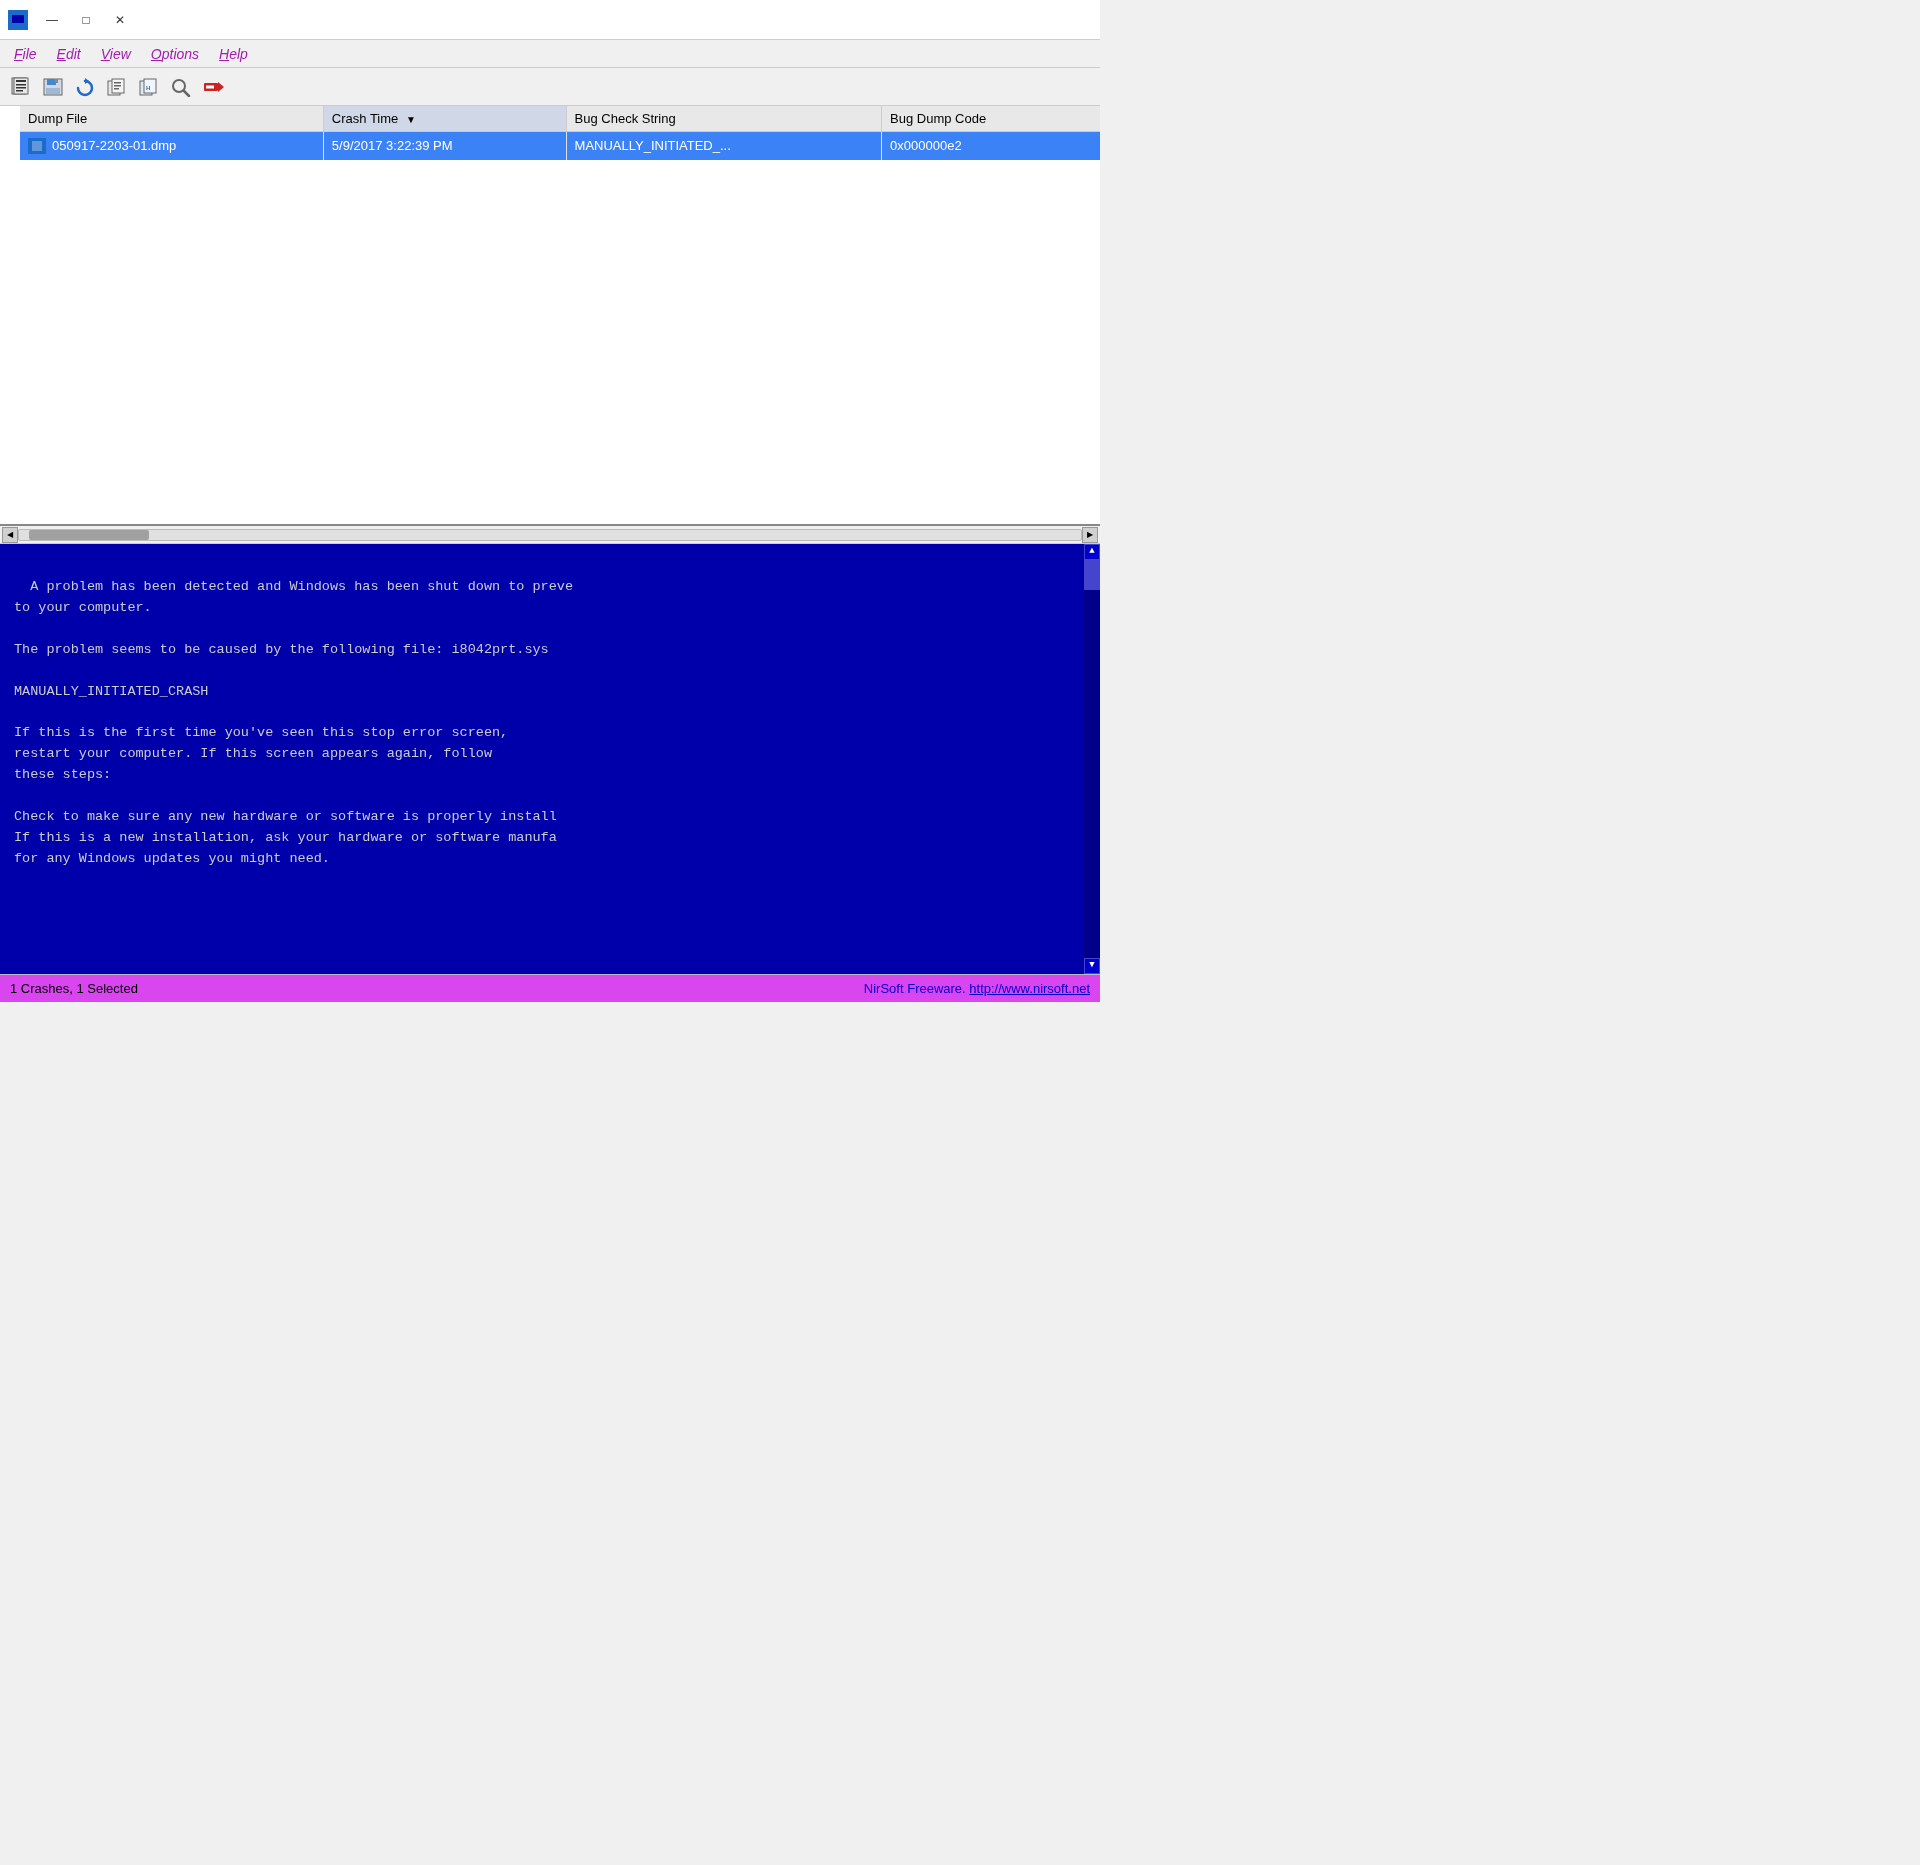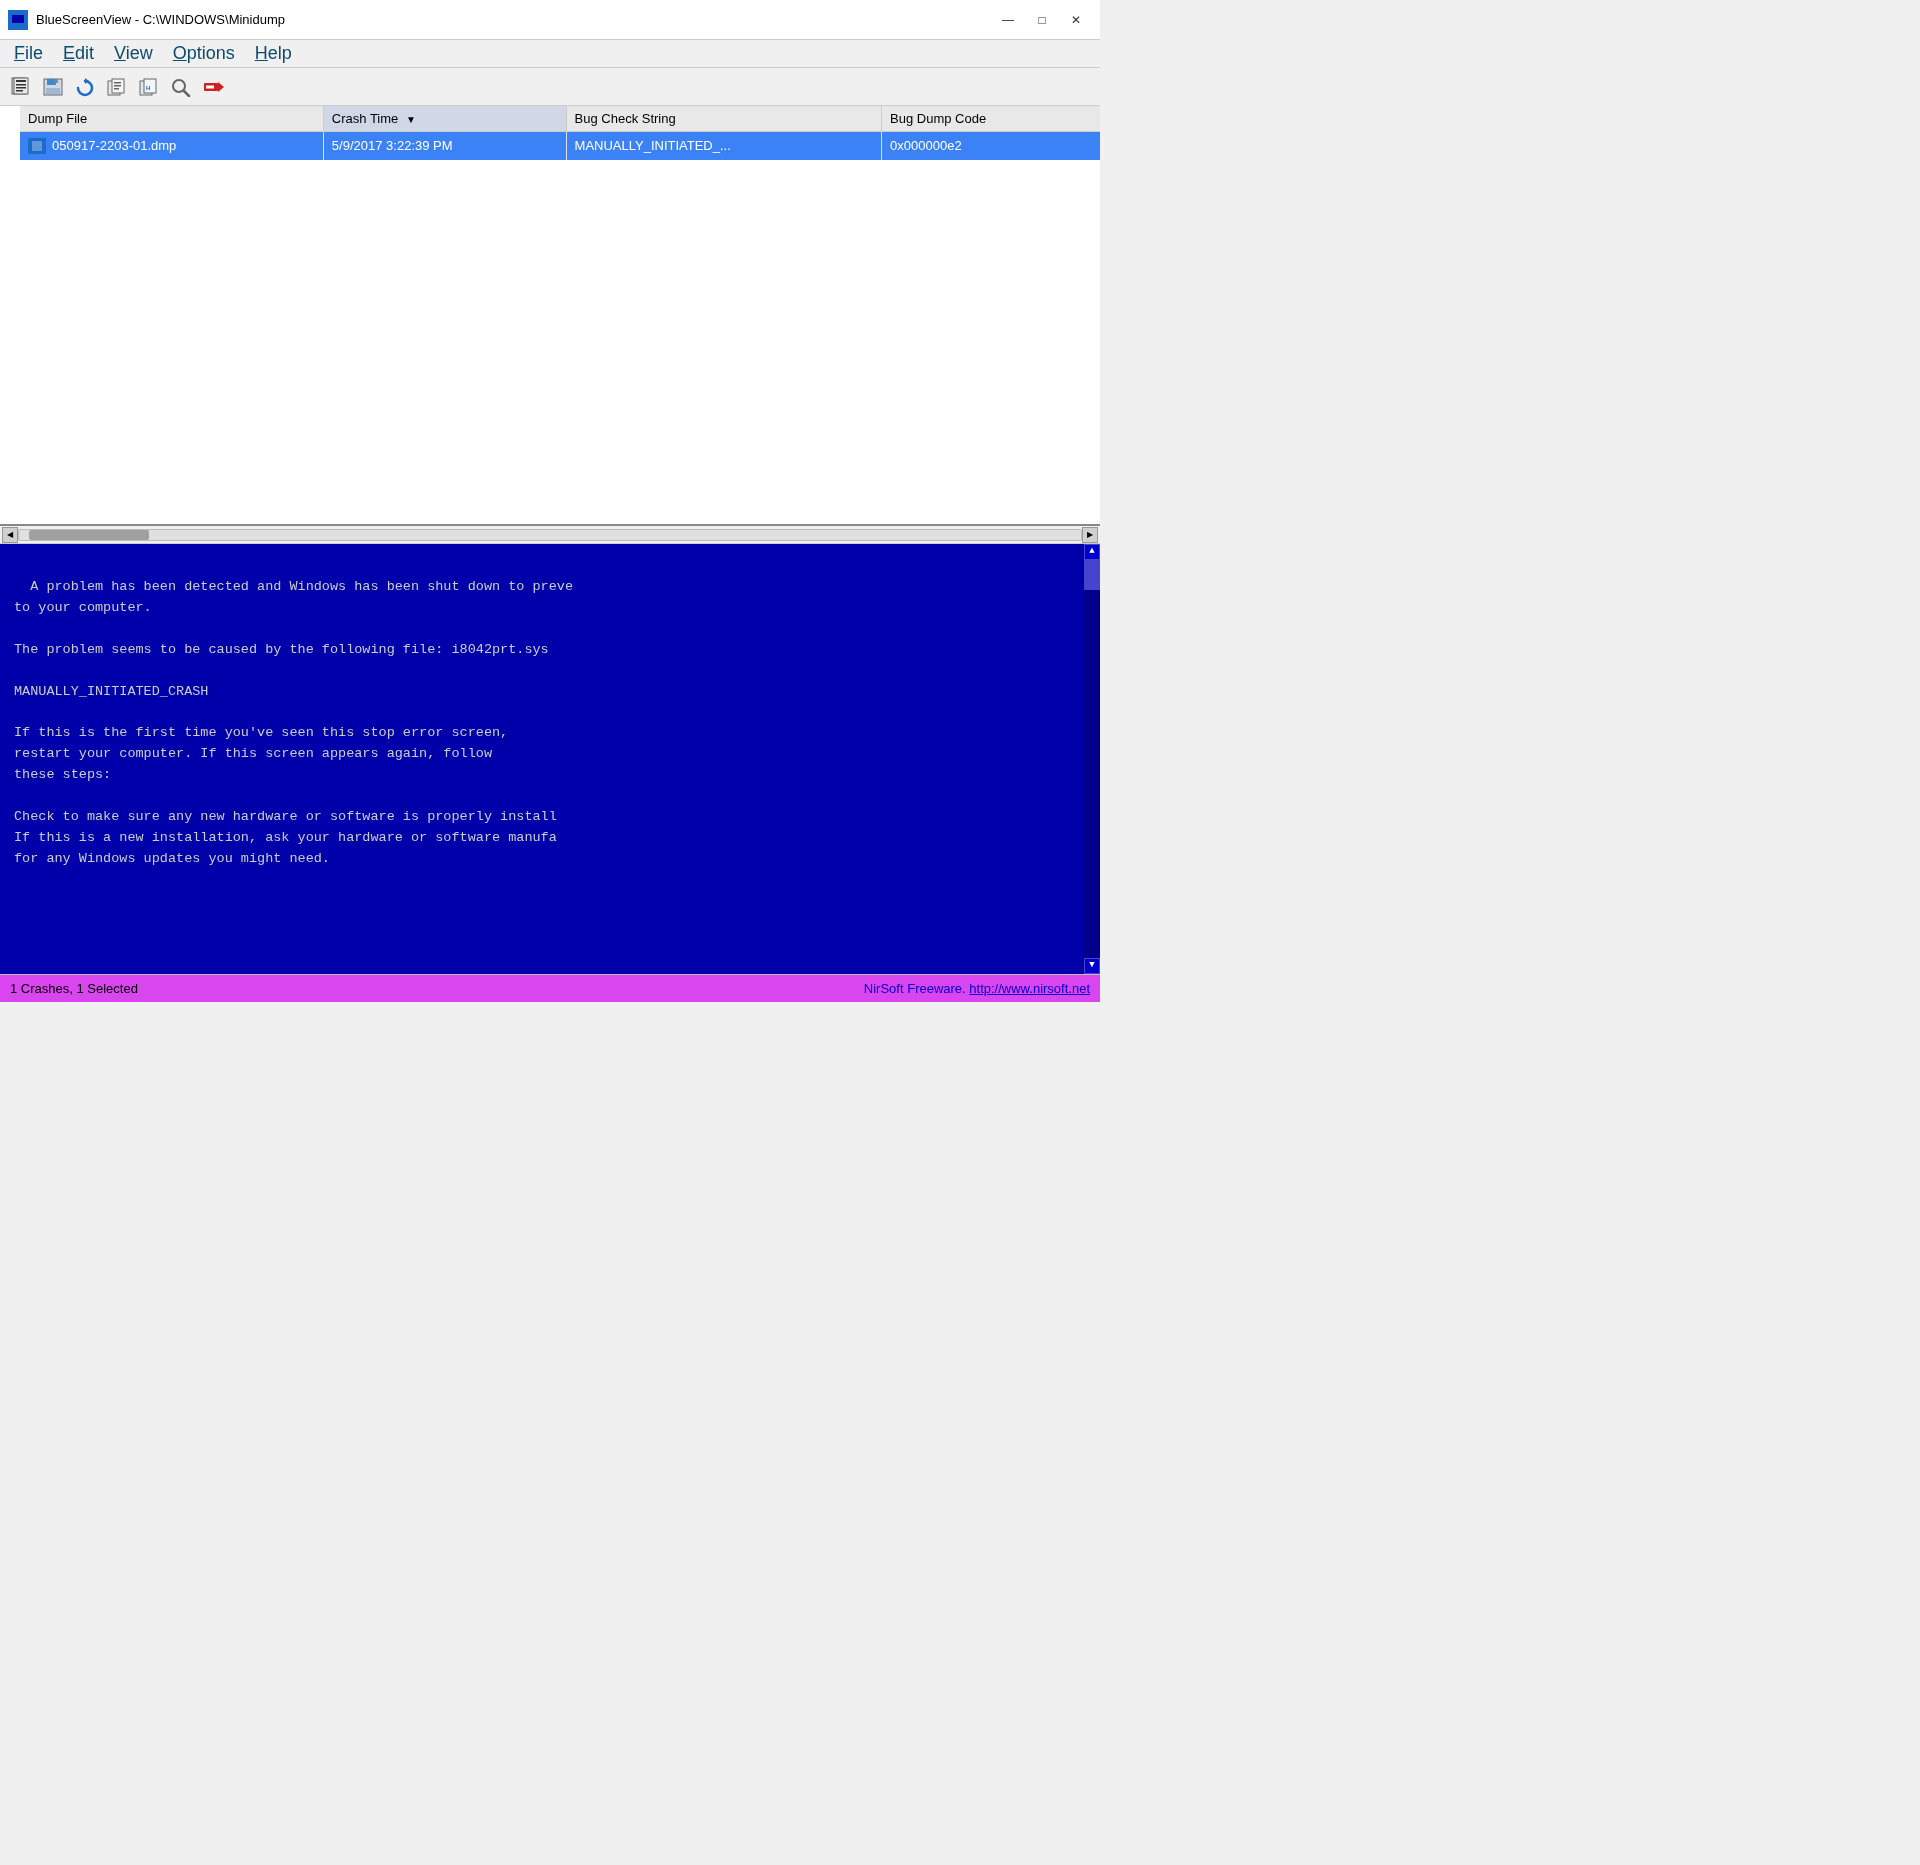--- a/index.html
+++ b/index.html
@@ -61,23 +61,24 @@
       background: #f0f0f0;
       border-bottom: 1px solid #ccc;
       display: flex;
       align-items: center;
       height: 28px;
       padding: 0 4px;
     }
     .menu-item {
       padding: 4px 10px;
       cursor: pointer;
-      font-size: 18px;
-      color: #0c4a6e;
+      font-size: 14px;
+      color: #a21caf;
       text-decoration: none;
+      font-style: italic;
     }
     .menu-item span.underline { text-decoration: underline; }
 
     
     .toolbar {
       background: #f0f0f0;
       border-bottom: 1px solid #ccc;
       display: flex;
       align-items: center;
       height: 38px;
@@ -283,21 +284,20 @@
 
 <div class="title-bar">
   <span class="title-bar-icon">
     <svg width="18" height="18" viewBox="0 0 18 18">
       <rect x="1" y="2" width="16" height="12" fill="#1a6bca" rx="1"></rect>
       <rect x="3" y="4" width="12" height="8" fill="#0000aa"></rect>
       <rect x="7" y="14" width="4" height="2" fill="#1a6bca"></rect>
       <rect x="5" y="16" width="8" height="1" fill="#1a6bca"></rect>
     </svg>
   </span>
-  <span class="title-bar-title">BlueScreenView - C:\WINDOWS\Minidump</span>
   <div class="title-bar-controls">
     <button class="title-bar-btn">—</button>
     <button class="title-bar-btn">□</button>
     <button class="title-bar-btn close">✕</button>
   </div>
 </div>
 
 <div class="menu-bar">
   <span class="menu-item"><span class="underline">F</span>ile</span>
   <span class="menu-item"><span class="underline">E</span>dit</span>

